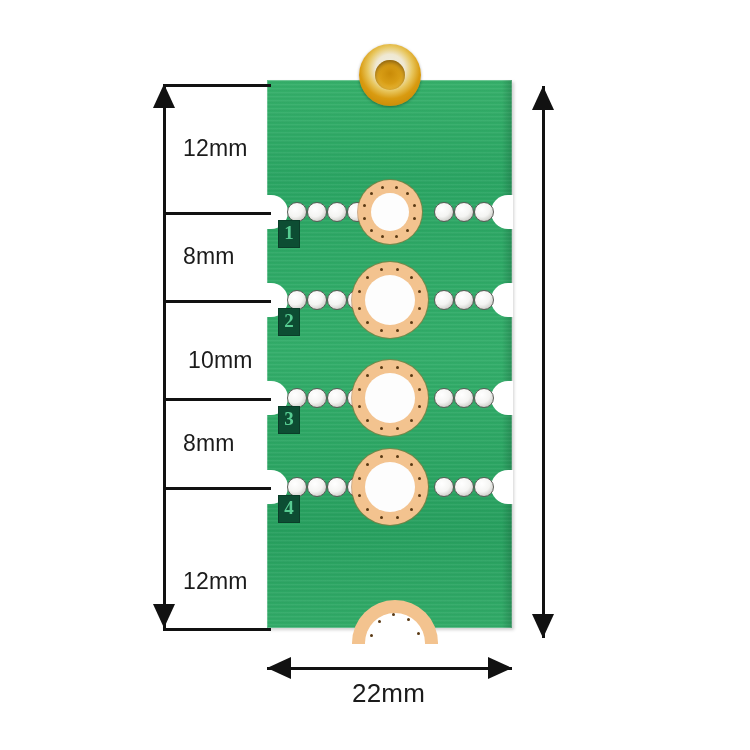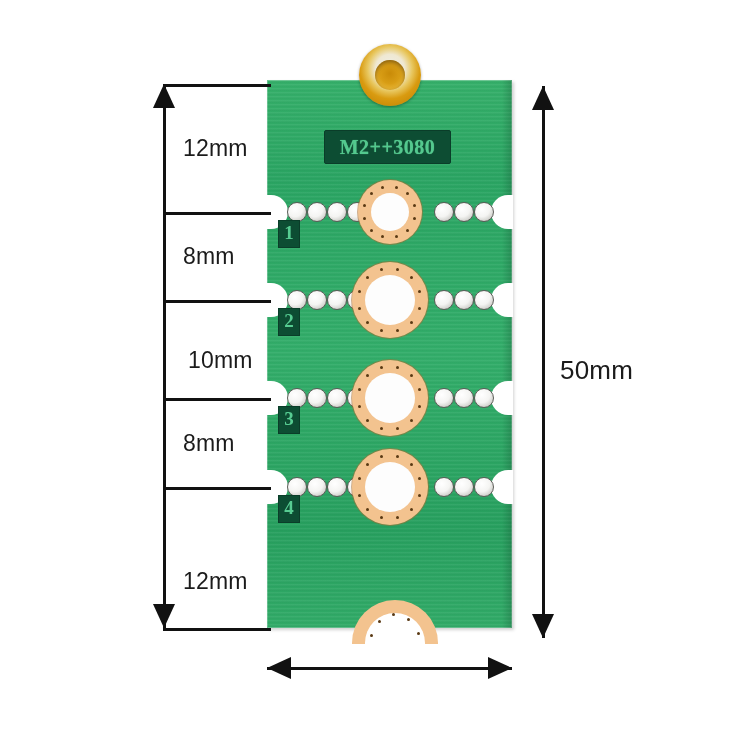--- a/index.html
+++ b/index.html
@@ -103,21 +103,20 @@
   .ah-right{border-top:11px solid transparent;border-bottom:11px solid transparent;border-left:24px solid #111;}
 </style>
 </head>
 <body>
 
 <div id="stage">
 
   <div class="pcb">
     <div class="pcb-rightshade"></div>
 
-    <div class="silk">M2++3080</div>
 
     <div class="notch l" style="top:115px"></div>
     <div class="notch r" style="top:115px"></div>
     <div class="notch l" style="top:203px"></div>
     <div class="notch r" style="top:203px"></div>
     <div class="notch l" style="top:301px"></div>
     <div class="notch r" style="top:301px"></div>
     <div class="notch l" style="top:390px"></div>
     <div class="notch r" style="top:390px"></div>
 
@@ -259,19 +258,19 @@
 
   <div class="dimlabel" style="left:183px;top:135px">12mm</div>
   <div class="dimlabel" style="left:183px;top:243px">8mm</div>
   <div class="dimlabel" style="left:188px;top:347px">10mm</div>
   <div class="dimlabel" style="left:183px;top:430px">8mm</div>
   <div class="dimlabel" style="left:183px;top:568px">12mm</div>
 
   <div class="vline" style="left:542px;top:86px;height:552px"></div>
   <div class="arrowhead ah-up" style="left:532px;top:86px"></div>
   <div class="arrowhead ah-down" style="left:532px;top:614px"></div>
-  <div class="dimlabel" style="left:560px;top:355px;font-size:26px">50mm</div>
 
   <div class="hline" style="left:267px;top:667px;width:245px"></div>
   <div class="arrowhead ah-left" style="left:267px;top:657px"></div>
   <div class="arrowhead ah-right" style="left:488px;top:657px"></div>
+  <div class="dimlabel" style="left:352px;top:678px;font-size:26px">22mm</div>
 
 </div>
 
 </body></html>

